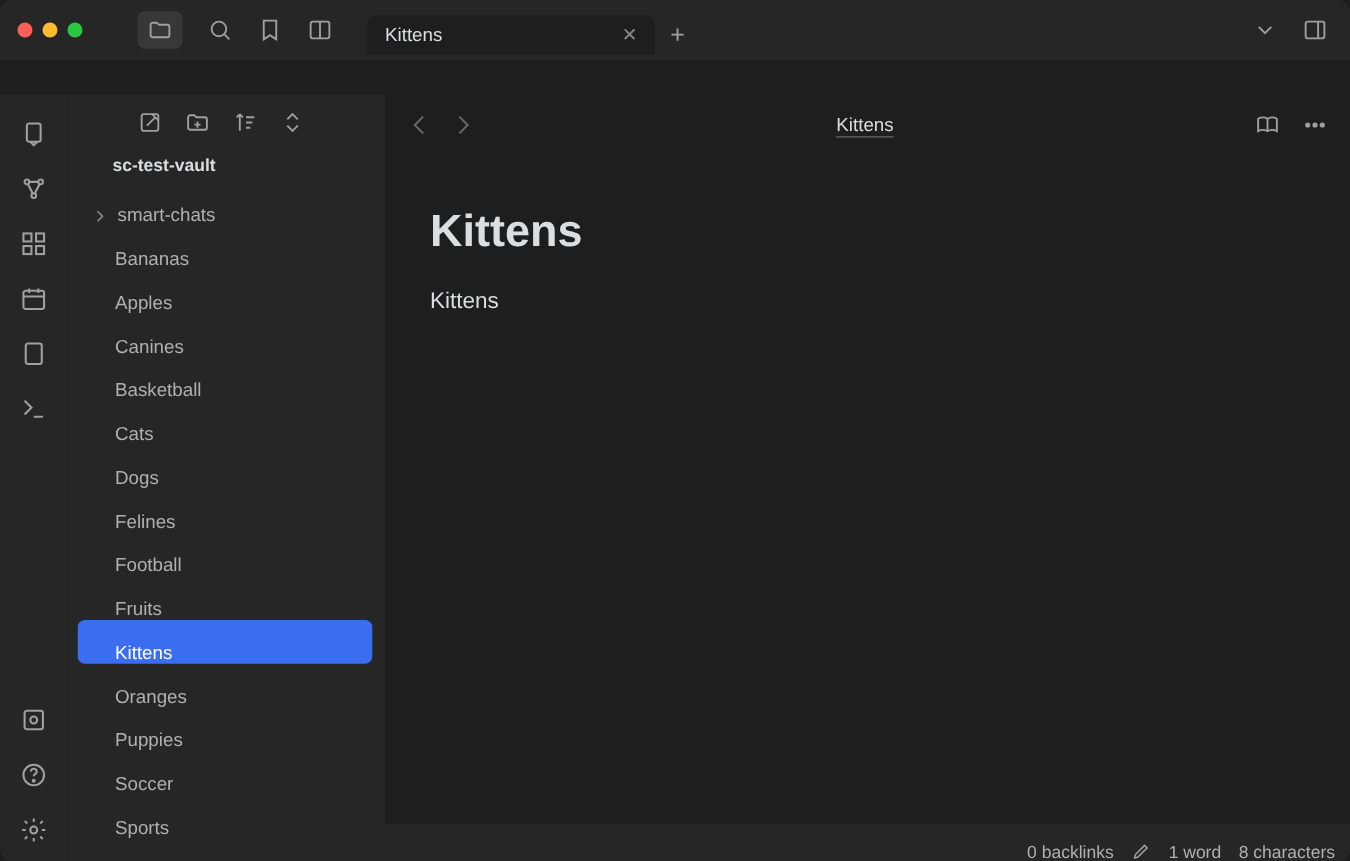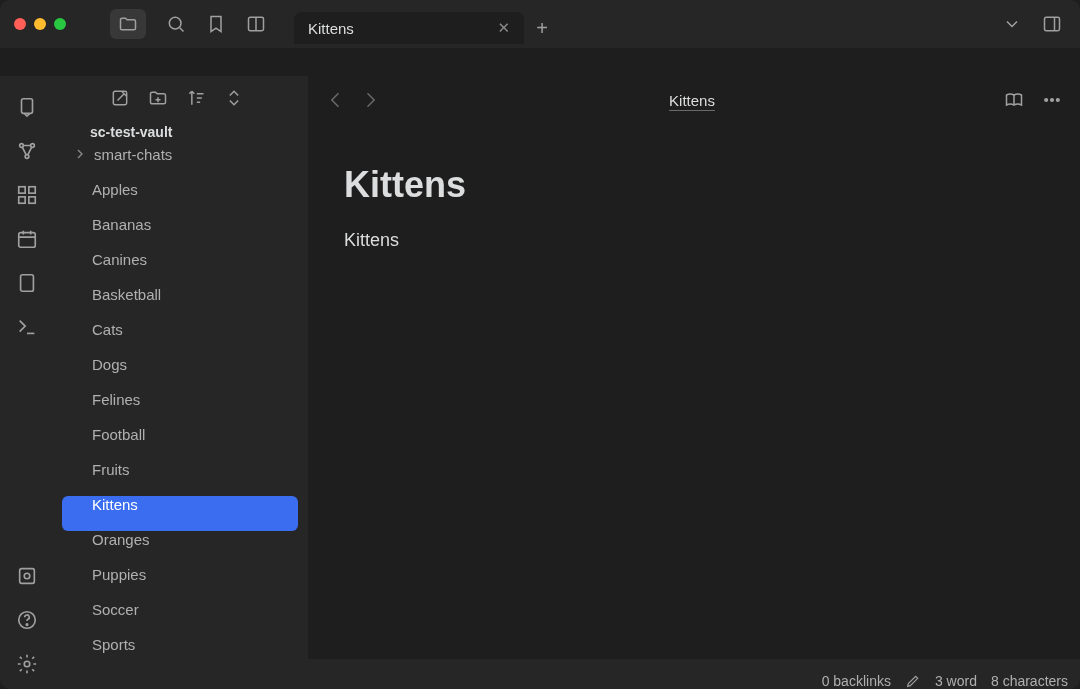--- a/index.html
+++ b/index.html
@@ -122,21 +122,21 @@
       font-size: 14px;
       font-weight: 600;
       color: #dcddde;
       padding: 4px 0 6px 28px;
     }
 
     .tree {
       overflow-y: auto;
     }
     .tree-folder, .tree-file {
-      display: flex; align-items: flex-start;
+      display: flex; align-items: flex-end;
       height: 35px;
       border-radius: 6px;
       font-size: 15px;
       color: #b0b0b0;
       cursor: pointer;
       padding-left: 30px;
     }
     .tree-folder .chevron {
       width: 16px; height: 16px; margin-right: 6px;
       stroke: #8a8a8a; fill: none; stroke-width: 2;
@@ -361,24 +361,24 @@
 
       <div class="tree" id="tree">
         <div class="tree-folder">
           <svg class="chevron" viewBox="0 0 24 24">
               <polyline points="9 6 15 12 9 18"></polyline>
             </svg>
           <span>smart-chats</span>
         </div>
 
       <div class="tree-file">
+            <span>Bananas</span>
+          </div>
+          <div class="tree-file">
             <span>Apples</span>
-          </div>
-          <div class="tree-file">
-            <span>Bananas</span>
           </div>
           <div class="tree-file">
             <span>Canines</span>
           </div>
           <div class="tree-file">
             <span>Basketball</span>
           </div>
           <div class="tree-file">
             <span>Cats</span>
           </div>
@@ -449,18 +449,18 @@
         <div class="note-content">Kittens</div>
       </div>
 
       <div class="statusbar">
         <span>0 backlinks</span>
         <span class="iconbtn">
           <svg viewBox="0 0 24 24">
               <path d="M4 20l4-1 11-11-3-3L5 16l-1 4z"></path>
             </svg>
         </span>
-        <span>3 word</span>
+        <span>1 word</span>
         <span>8 characters</span>
       </div>
     </div>
   </div>
 </div>
 
 </body></html>

